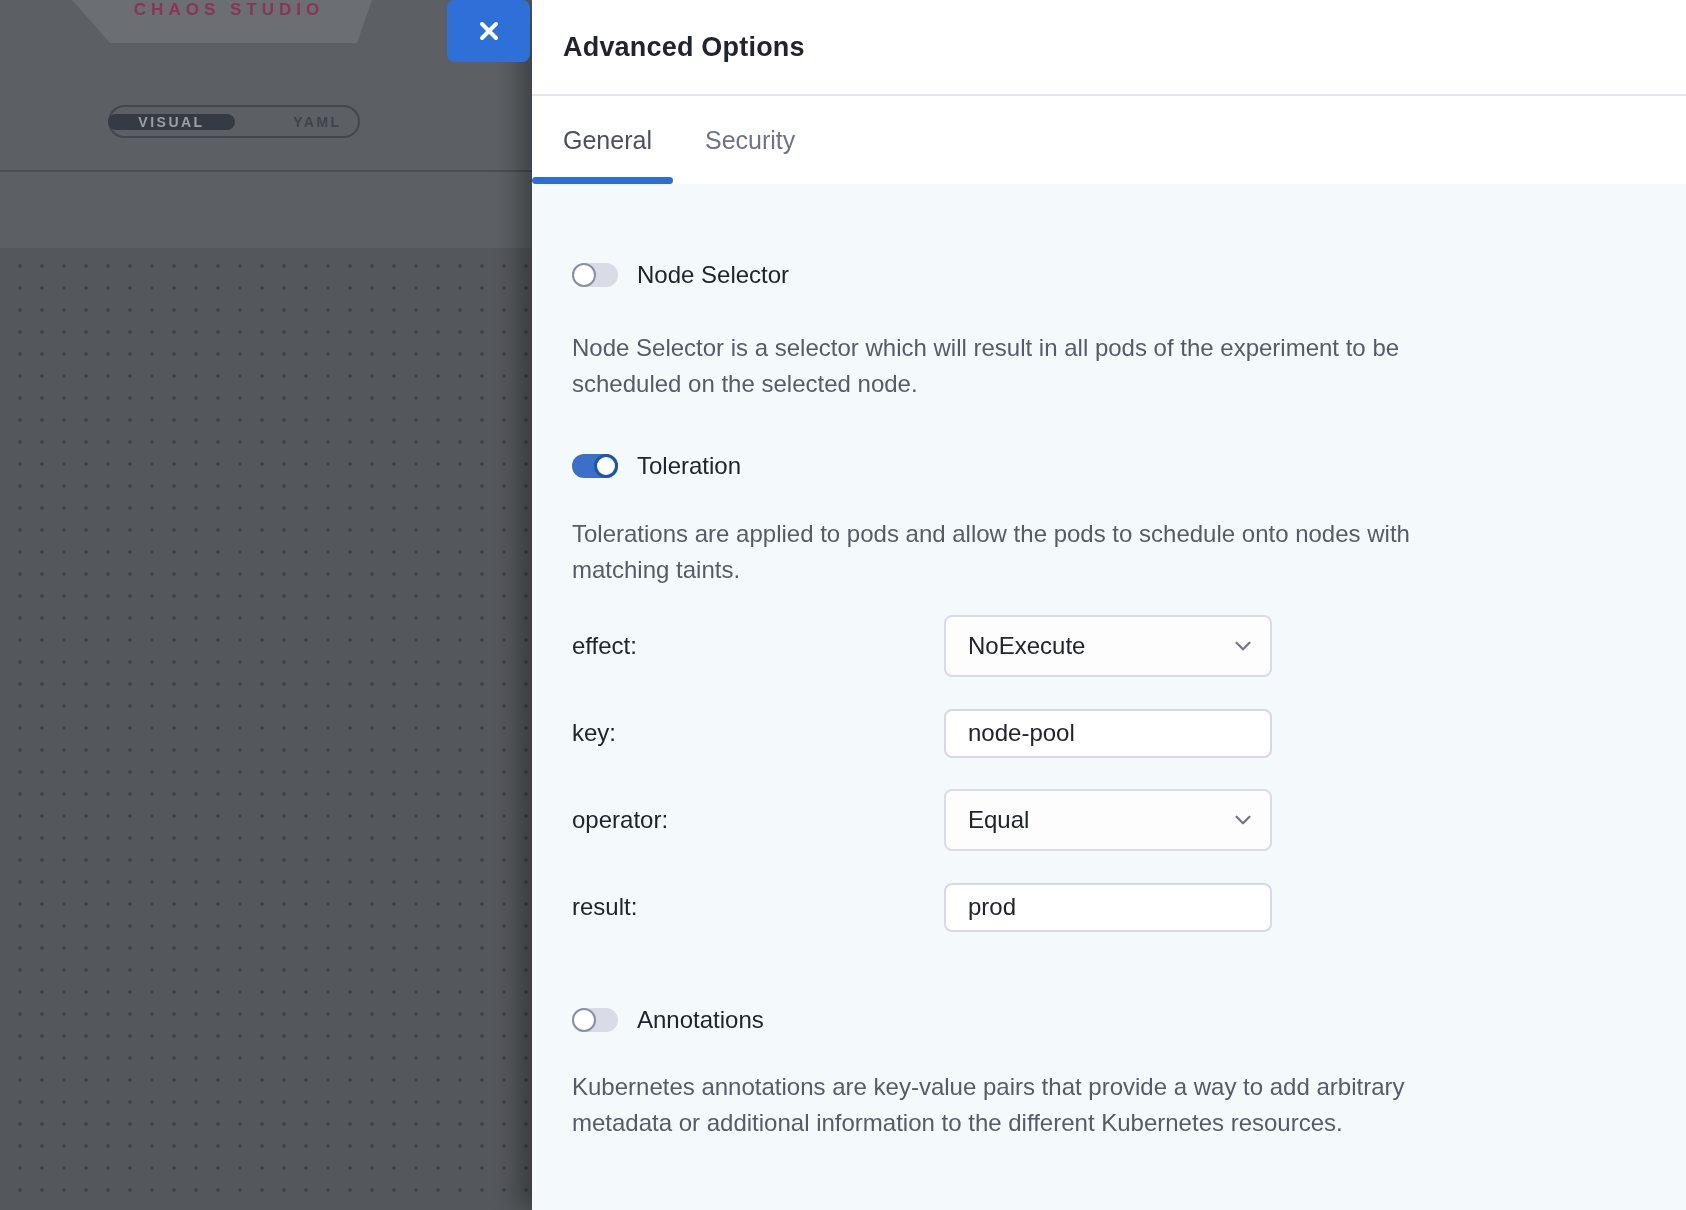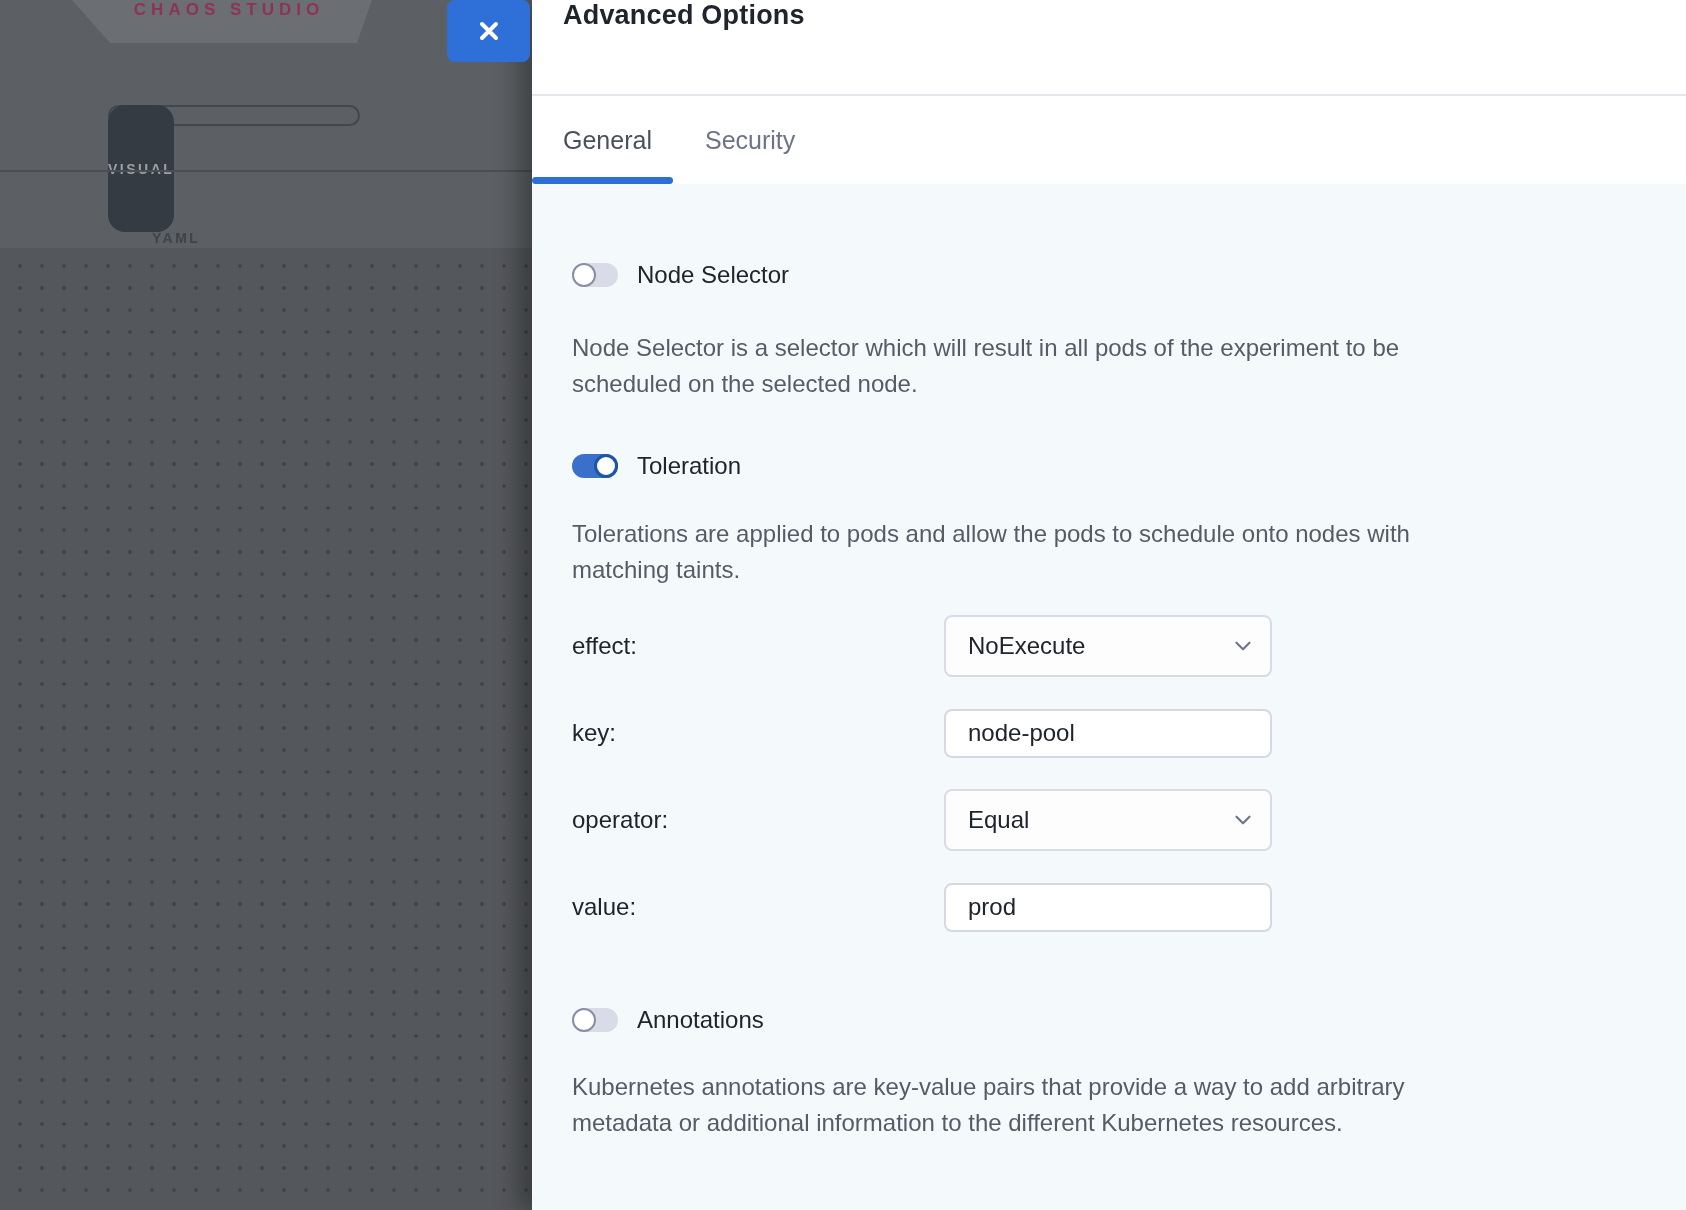--- a/index.html
+++ b/index.html
@@ -15,22 +15,22 @@
     position:absolute; left:72px; top:0; width:300px; height:43px;
     background:#6b6e72;
     clip-path:polygon(0% 0%, 100% 0%, 95% 100%, 12.7% 100%);
     display:flex; align-items:flex-start; justify-content:center;
   }
   .banner span {
     font-size:17px; font-weight:800; letter-spacing:5px; color:#8e3257;
     padding-left:14px;
   }
   .segmented {
-    position:absolute; left:108px; top:105px; width:252px; height:21px;
-    border:2px solid #42464e; border-radius:17px; display:flex; align-items:flex-start;flex-direction:column;
+    position:absolute; left:108px; top:105px; width:252px; height:33px;
+    border:2px solid #42464e; border-radius:17px; display:flex; align-items:center;
   }
   .seg { display:flex; align-items:center; justify-content:center;
          font-size:14px; font-weight:700; letter-spacing:2.5px;margin-left:42px; }
   .seg-visual {
     flex:0 0 127px; margin:-2px 0 -2px -2px; background:#353b43;
     border-radius:17px; color:#9aa0a6;
   }
   .seg-yaml { flex:1; color:#3e434b; }
   .hdivider { position:absolute; left:0; top:170px; width:532px; height:2px; background:#4a4d51; }
   .canvas {
@@ -47,21 +47,21 @@
     display:flex; align-items:center; justify-content:center; cursor:pointer; z-index:20;
   }
 
   
   .drawer {
     position:absolute; left:532px; top:0; width:1154px; height:1210px;
     background:#ffffff; display:flex; flex-direction:column;
     box-shadow:-14px 0 22px rgba(0,0,0,0.30); z-index:10;
   }
   .drawer-header {
-    flex:0 0 96px; display:flex; align-items:flex-start; padding-left:31px;
+    flex:0 0 96px; display:flex; align-items:center; padding-left:31px;
     border-bottom:2px solid #e3e6eb;
   }
   .drawer-title { font-size:27px; font-weight:700; color:#20252d; letter-spacing:0.2px; }
 
   .tabs { flex:0 0 88px; display:flex; align-items:stretch; background:#fff; }
   .tab { display:flex; align-items:center; font-size:25px; font-weight:500; cursor:pointer; position:relative; }
   .tab-general { padding:0 21px 0 31px; color:#4a515c; }
   .tab-security { margin-left:32px; color:#6e7486; }
   .tab-underline {
     position:absolute; left:0; right:0; bottom:0; height:7px;
@@ -191,21 +191,21 @@
           <div class="field-label">operator:</div>
           <div class="field-box select-box">
             <span>Equal</span>
             <svg class="chevron" width="26" height="26" viewBox="0 0 24 24">
               <path d="M6 9 L12 15 L18 9" stroke="#70748f" stroke-width="2" fill="none" stroke-linecap="round" stroke-linejoin="round"></path>
             </svg>
           </div>
         </div>
 
         <div class="form-row">
-          <div class="field-label">value:</div>
+          <div class="field-label">result:</div>
           <input class="text-input" type="text" value="prod" style="">
         </div>
 
       </div>
 
       <div class="toggle-row row-annotations">
         <div class="toggle off">
           <div class="knob"></div>
         </div>
         <span class="toggle-label">Annotations</span>

